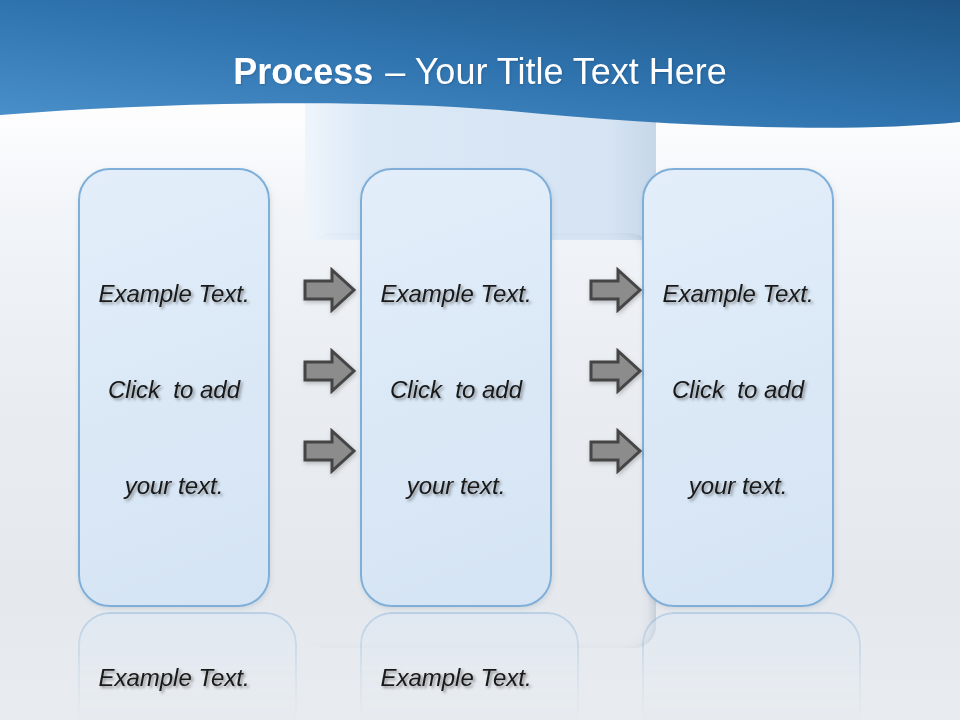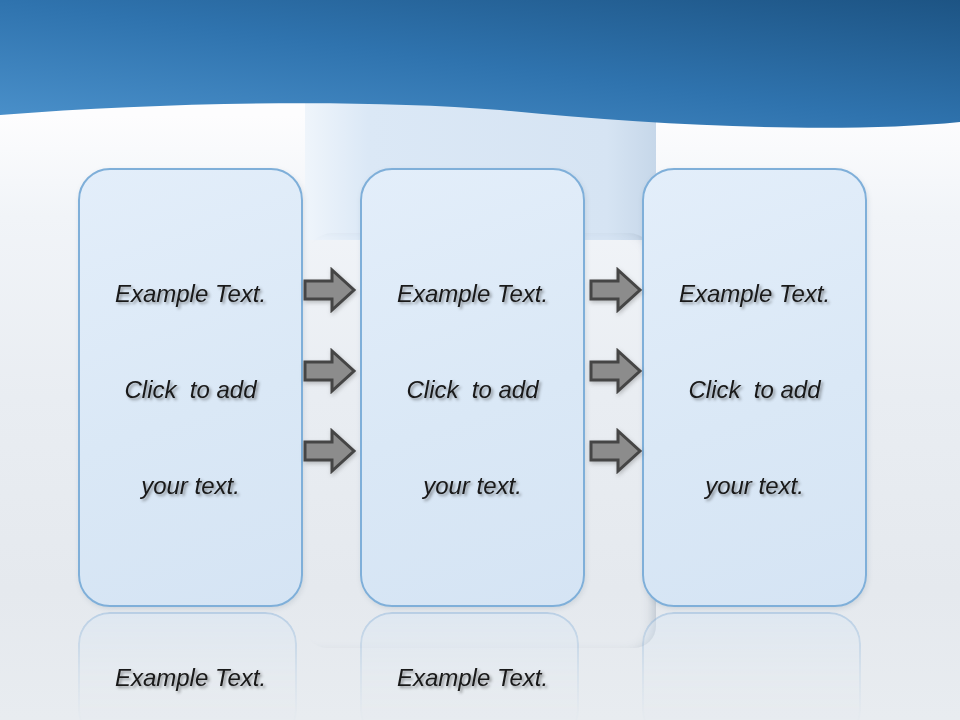--- a/index.html
+++ b/index.html
@@ -18,21 +18,21 @@
   }
   
   .title{
     position:absolute; left:0; top:52px; width:960px;
     text-align:center; color:#ffffff; font-size:36px; line-height:40px;
     text-shadow:1px 1px 2px rgba(10,50,90,0.25); white-space:pre;
   }
   .title .kw{font-weight:bold; margin-right:12px;}
   
   .pbox{
-    position:absolute; top:168px; width:225px; height:439px; box-sizing:border-box;
+    position:absolute; top:168px; width:192px; height:439px; box-sizing:border-box;
     border:2.5px solid #7fafd9; border-radius:32px;
     background:linear-gradient(160deg,#e3eefa 0%,#dae8f6 55%,#d5e4f4 100%);
     box-shadow:1px 2px 5px rgba(100,120,140,0.18);
     padding-top:44px;
   }
   .pbox.b1{left:78px;}
   .pbox.b2{left:360px;}
   .pbox.b3{left:642px;}
   .pbox p{
     margin:0 0 32px; text-align:center; white-space:pre;
@@ -74,20 +74,21 @@
         <stop offset="0.5" stop-color="#2f73ae"></stop>
         <stop offset="1" stop-color="#1d5484"></stop>
       </linearGradient>
     </defs>
     <rect x="305" y="0" width="351" height="240" fill="url(#colGrad)"></rect>
     <path d="M0,0 H960 V122 C840,134 660,126 500,110 C360,99 170,102 0,115 Z" fill="url(#hdrGrad)"></path>
   </svg>
 
   <div class="backdrop-panel"></div>
 
+  <div class="title"><span class="kw">Process</span><span>– Your Title Text Here</span></div>
 
   <div class="refl r1"></div>
   <div class="refl r2"></div>
   <div class="refl r3"></div>
 
   <div class="pbox b1">
     <p>
       <span>Example Text.</span>
       <span>Click  to add</span>
       <span>your text.</span>

